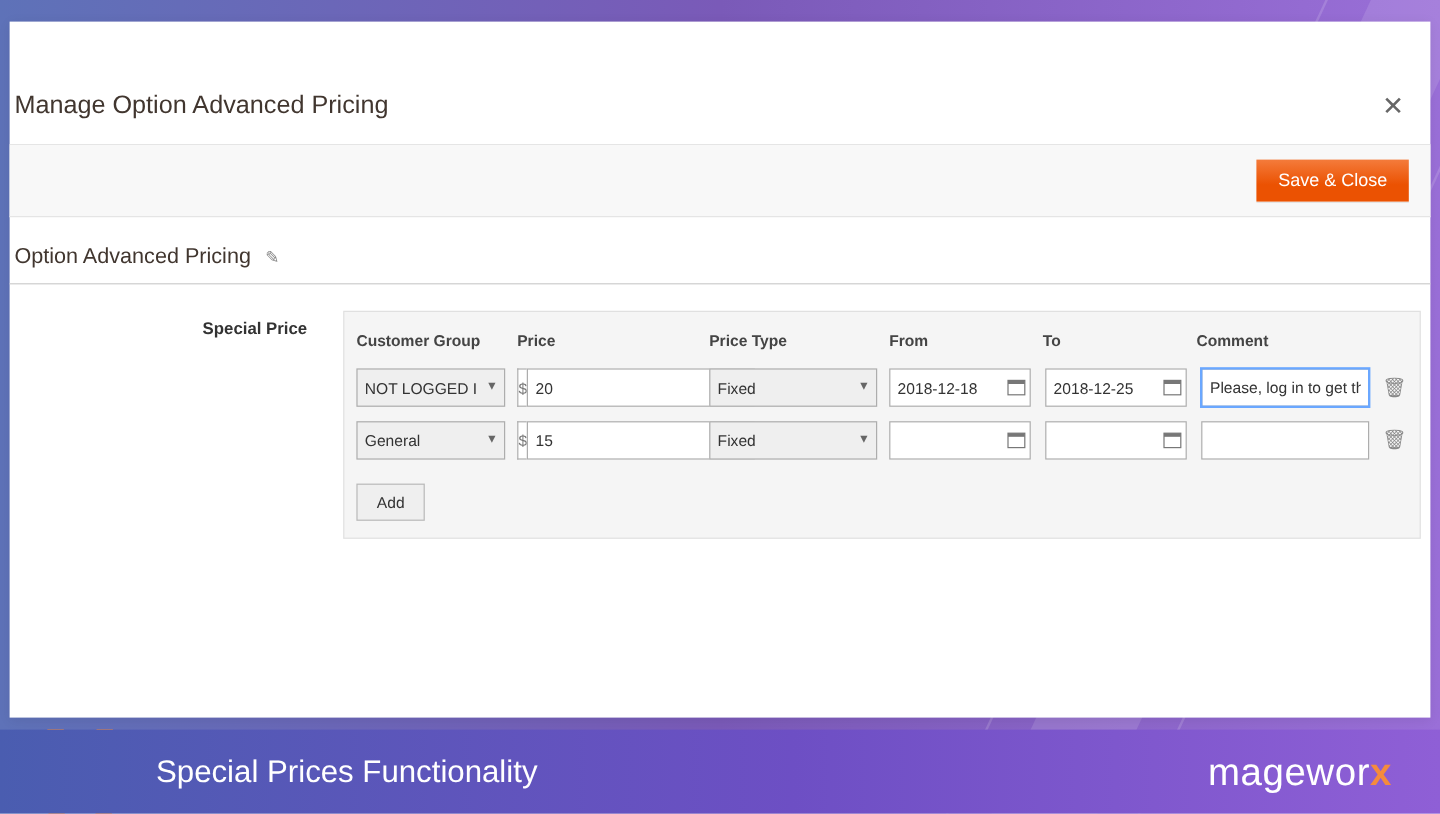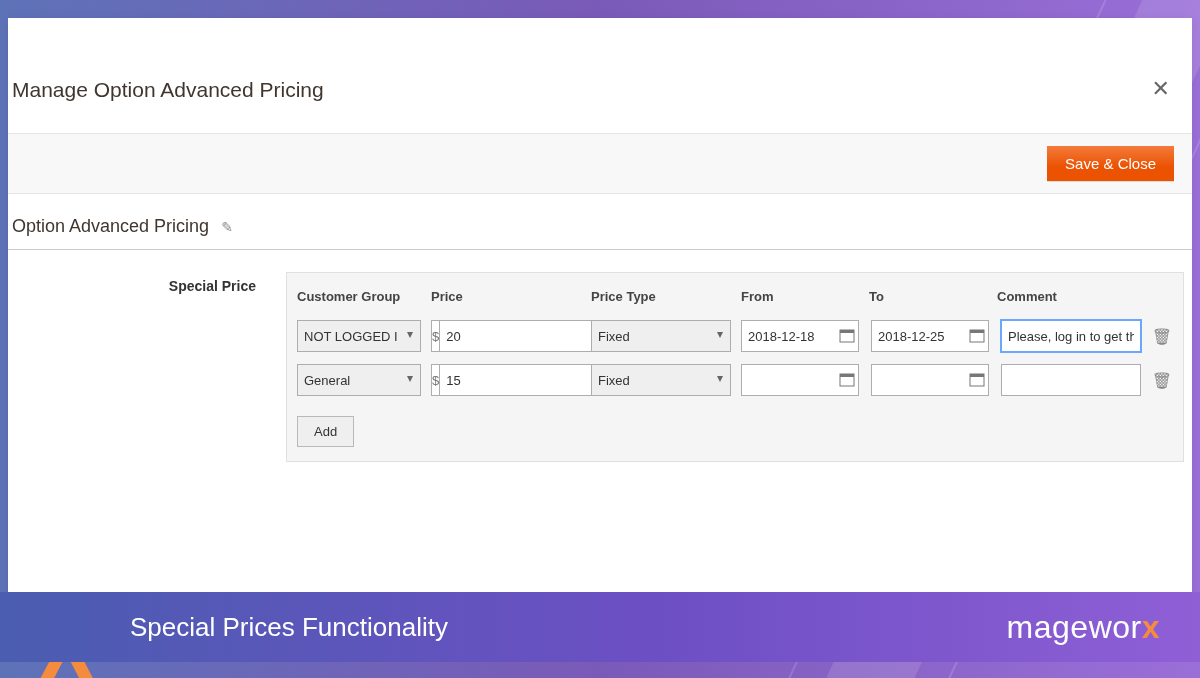--- a/index.html
+++ b/index.html
@@ -29,22 +29,22 @@
   .diagonal-lines::after  { right: 120px; top: -300px; }
   .dl2 { position:absolute; width:80px; height:1400px; background:rgba(255,255,255,0.12); transform:rotate(25deg); right:160px; top:-300px; pointer-events:none;}
   .panel {
     position: absolute;
     top: 18px; left: 8px; right: 8px;
     bottom: 80px;
     background: #fff;
     box-shadow: 0 2px 10px rgba(0,0,0,0.08);
   }
   .modal-header {
-    display: flex; align-items: flex-end; justify-content: space-between;
-    padding: 58px 22px 31px 0;
+    display: flex; align-items: flex-start; justify-content: space-between;
+    padding: 58px 22px 18px 0;
     border-bottom: 1px solid #e5e5e5;
   }
   .modal-title { font-size: 21px; color: #41362f; font-weight: 400; padding-left: 4px;}
   .close-x { font-size: 22px; color: #666; cursor: pointer; }
   .actions-bar {
     background: #f8f8f8;
     border-bottom: 1px solid #e5e5e5;
     padding: 12px 18px;
     display: flex; justify-content: flex-end;
   }
@@ -97,21 +97,21 @@
   .cal-icon{ position:absolute; right:6px; top:8px; width:16px; height:16px; pointer-events:none;}
   .comment-inp{ width:140px; }
   .focused { outline: 2px solid #6aa7ff; outline-offset:-1px;}
   .trash { color:#888; cursor:pointer; font-size:16px; text-align:center;}
   .btn-add{
     margin-top:14px;
     background:#efefef; border:1px solid #b9b9b9;
     padding:7px 16px; font-size:13px; color:#333; cursor:pointer;
   }
   .footer {
-    position:absolute; left:0; right:0; bottom:16px; height:70px;
+    position:absolute; left:0; right:0; bottom:0; height:70px;
     background: linear-gradient(90deg, #4a5db0 0%, #6d4fc4 55%, #8f5fd6 100%);
     display:flex; align-items:center; justify-content:space-between;
     padding:0 40px 0 130px; color:#fff;
   }
   .footer-title{ font-size:26px; font-weight:300;}
   .brand{ font-size:32px; font-weight:400; letter-spacing:0.5px;}
   .brand-x{ color:#f58b3d; font-weight:700;}
   .logo-x{
     position:absolute; left:30px; bottom:-6px;
     font-size:110px; font-weight:800; color:#f58b3d;

